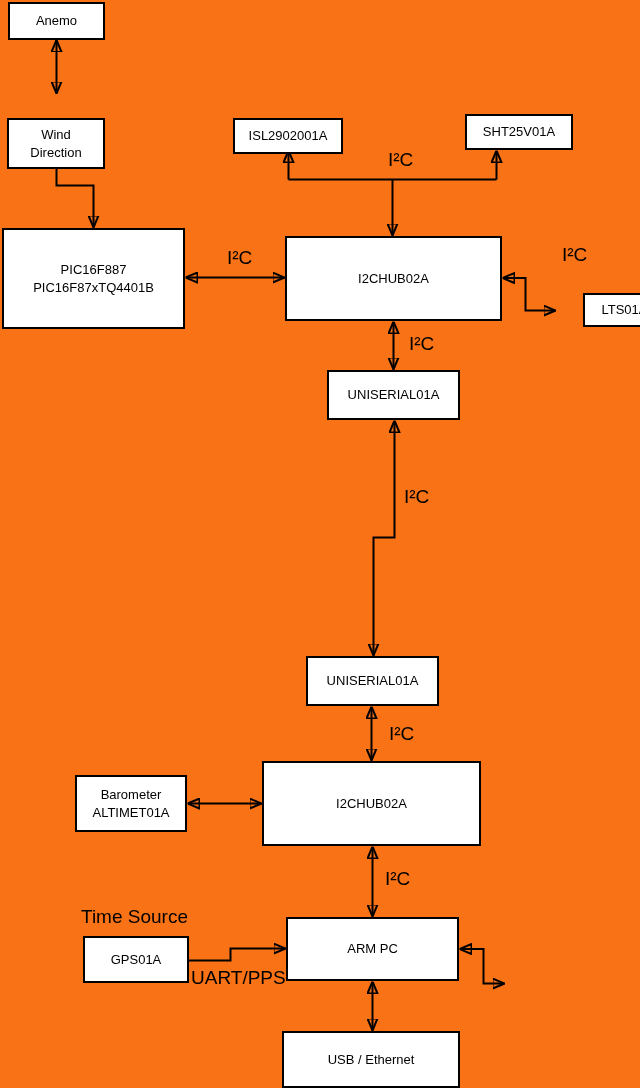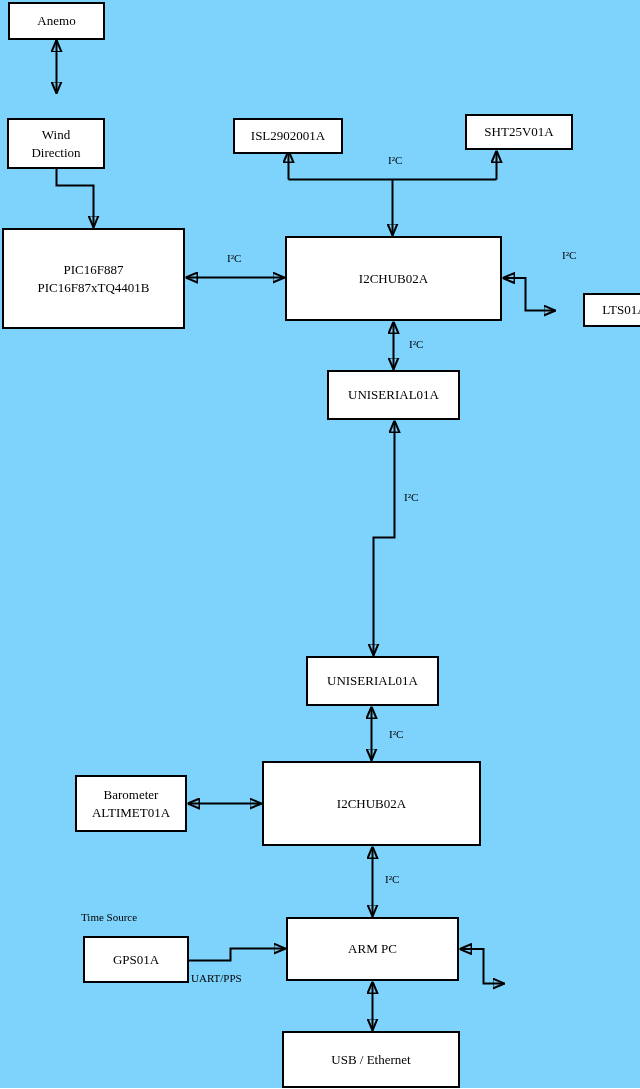--- a/index.html
+++ b/index.html
@@ -1,21 +1,21 @@
 <!DOCTYPE html>
 <html><head>
 <meta charset="utf-8">
 <style>
   html, body { margin: 0; padding: 0; background: #ffffff; }
   .canvas {
     position: relative;
     width: 640px;
     height: 1088px;
-    background: #7dd3fc;
-    font-family: Liberation Serif, serif;
+    background: #f97316;
+    font-family: Liberation Sans, sans-serif;
     color: #000000;
     overflow: hidden;
   }
   svg.wires {
     position: absolute;
     left: 0; top: 0;
     width: 640px; height: 1089px;
   }
   svg.wires path {
     fill: none;
@@ -30,21 +30,21 @@
     display: flex;
     align-items: center;
     justify-content: center;
     text-align: center;
     font-size: 13px;
     line-height: 18px;
   }
   .node span { white-space: pre-line; }
   .lbl {
     position: absolute;
-    font-size: 11px;
+    font-size: 19px;
     line-height: 14px;
     white-space: nowrap;
   }
 </style>
 </head>
 <body>
 
 <div class="canvas">
 
   <svg class="wires" viewBox="0 0 640 1089" xmlns="http://www.w3.org/2000/svg">

